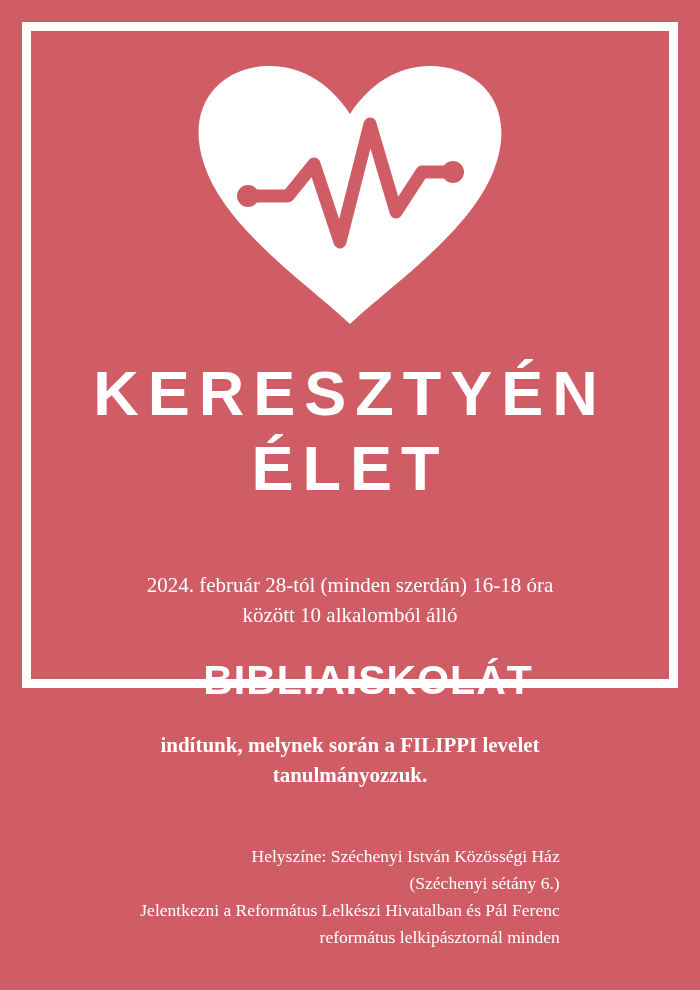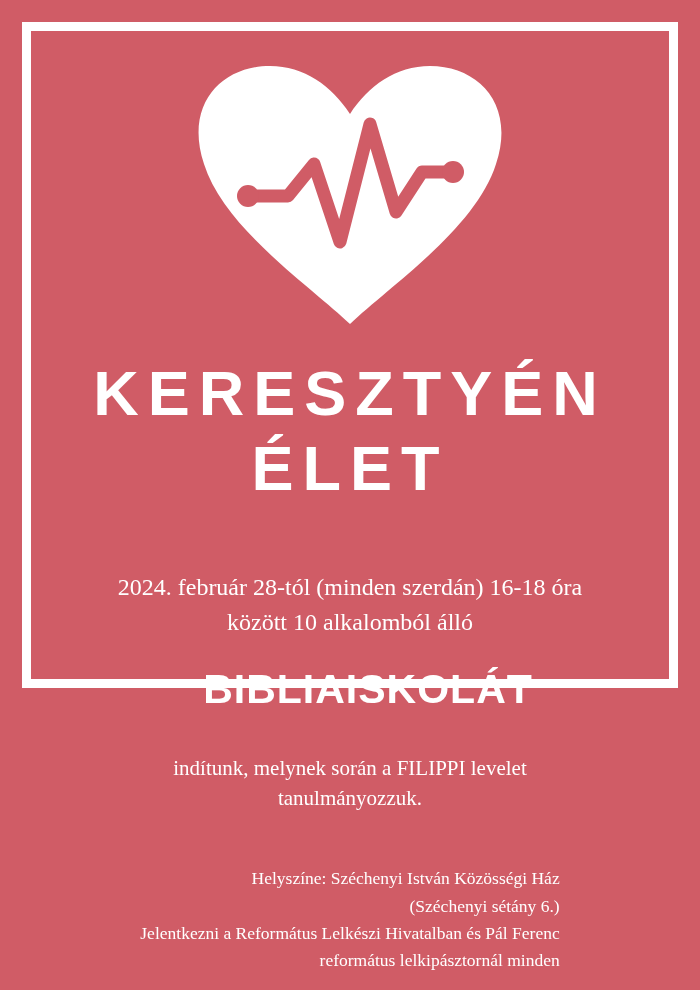--- a/index.html
+++ b/index.html
@@ -66,44 +66,45 @@
     font-family: "Liberation Sans", sans-serif;
     font-weight: bold;
     font-size: 63px;
     letter-spacing: 9px;
     color: #ffffff;
     line-height: 1.0;
   }
   .date-block {
     margin-top: 70px;
     font-family: "Liberation Serif", serif;
-    font-size: 24px;
+    font-size: 21px;
     color: #ffffff;
     text-align: center;
     line-height: 1.45;
     max-width: 540px;
   }
   .highlight {
     margin-top: 26px;
     font-family: "Liberation Sans", sans-serif;
     font-weight: bold;
     font-size: 41px;
     letter-spacing: 1px;
     color: #ffffff;
     text-align: left;
     margin-left: 36px;
   }
   .desc {
-    margin-top: 40px;
+    margin-top: 26px;
     font-family: "Liberation Serif", serif;
     font-size: 21px;
     color: #ffffff;
     text-align: center;
     line-height: 1.45;
     max-width: 540px;
+    font-weight: bold;
   }
   .footer {
     margin-top: 52px;
     font-family: "Liberation Serif", serif;
     font-size: 17.5px;
     color: #ffffff;
     text-align: right;
     line-height: 1.55;
     max-width: 600px;
   }

